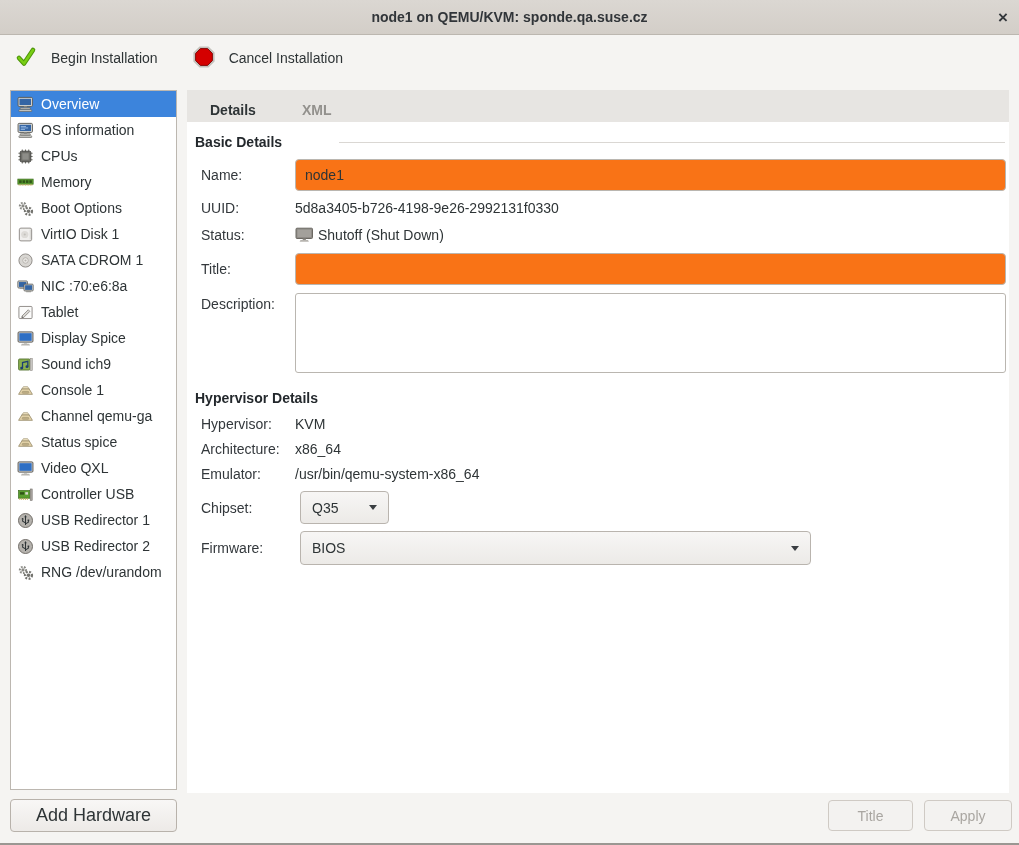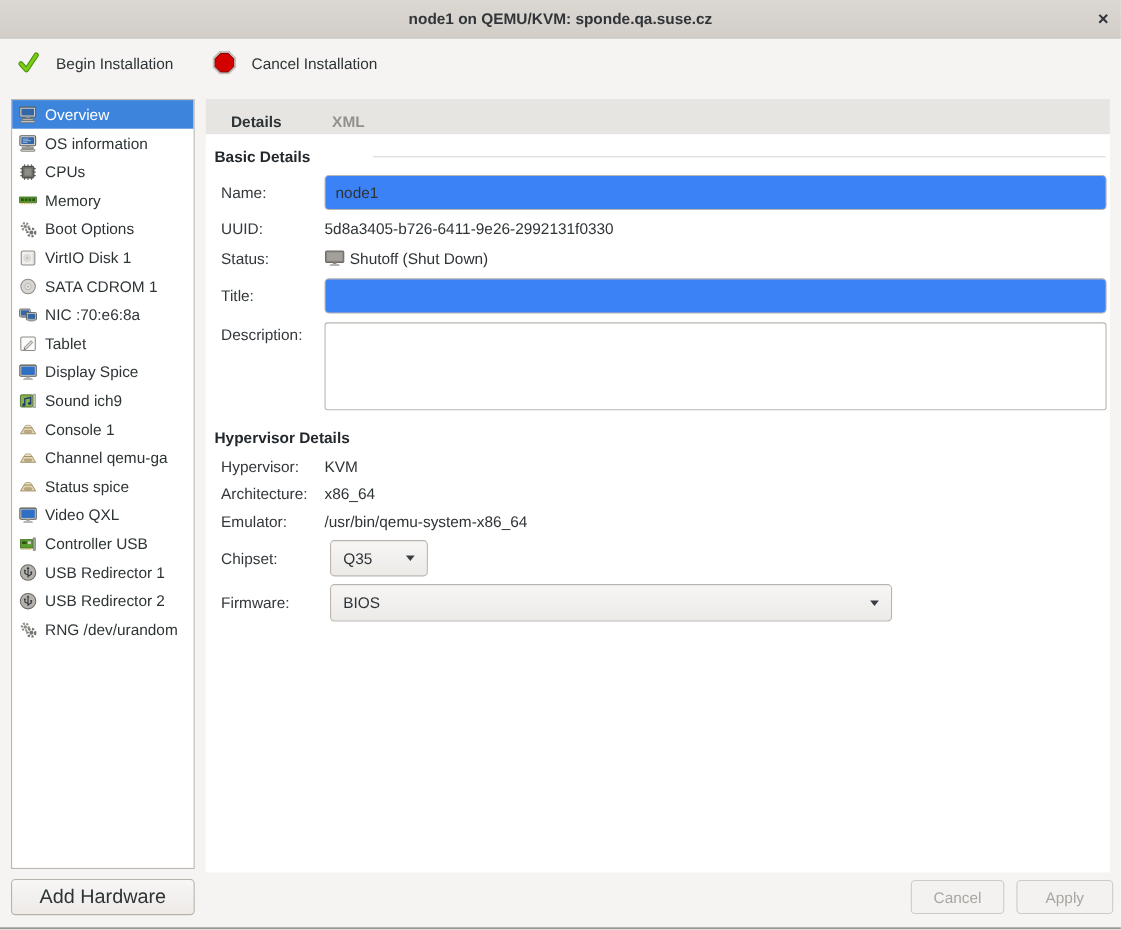--- a/index.html
+++ b/index.html
@@ -77,21 +77,21 @@
   .row.top{align-items:flex-start;}
   .row.tight{margin-bottom:7px;}
   .form-label{
     width:100px;flex-shrink:0;box-sizing:border-box;padding-left:6px;
     font-size:14px;color:#33383c;
   }
   .row.top .form-label{padding-top:3px;}
   .value-text{font-size:14px;color:#2e3436;}
   .gtk-entry{
     flex:1;margin-right:1px;height:32px;box-sizing:border-box;
-    border:1px solid #bab6b0;border-radius:4px;background:#3b82f6;
+    border:1px solid #bab6b0;border-radius:4px;background:#f97316;
     font-family:inherit;font-size:14px;color:#2e3436;padding:0 9px;outline:none;
   }
   .gtk-textarea{
     flex:1;margin-right:1px;height:80px;box-sizing:border-box;resize:none;
     border:1px solid #bab6b0;border-radius:3px;background:#ffffff;
     font-family:inherit;font-size:14px;color:#2e3436;padding:4px 8px;outline:none;
   }
   .status-cell{display:flex;align-items:center;gap:4px;height:20px;}
   .combo{
     background:linear-gradient(#f7f6f5,#eceae7);
@@ -398,21 +398,21 @@
       <span class="rule"></span>
     </div>
 
     <div class="row">
       <span class="form-label">Name:</span>
       <input class="gtk-entry" type="text" value="node1" style="">
     </div>
 
     <div class="row" style="height:18px;">
       <span class="form-label">UUID:</span>
-      <span class="value-text">5d8a3405-b726-6411-9e26-2992131f0330</span>
+      <span class="value-text">5d8a3405-b726-4198-9e26-2992131f0330</span>
     </div>
 
     <div class="row" style="height:20px;">
       <span class="form-label">Status:</span>
       <span class="status-cell">
         <span style="display:inline-flex;">
           <svg width="19" height="17" viewBox="0 0 19 17">
             <rect x="1" y="1.2" width="16.5" height="10.3" rx="1" fill="#8d8a85" stroke="#6b6862" stroke-width="1"></rect>
             <rect x="2.4" y="2.6" width="13.7" height="7.5" fill="#a3a09b"></rect>
             <rect x="7.7" y="11.5" width="3.2" height="1.6" fill="#8d8a85"></rect>
@@ -464,16 +464,16 @@
       <span class="form-label">Firmware:</span>
       <div class="combo firmware">
         <span>BIOS</span>
         <span class="arrow"></span>
       </div>
     </div>
 
   </div>
 </div>
 
-<button class="action-btn disabled btn-cancel">Cancel</button>
+<button class="action-btn disabled btn-cancel">Title</button>
 <button class="action-btn disabled btn-apply">Apply</button>
 
 <div class="bottom-edge"></div>
 
 </body></html>

